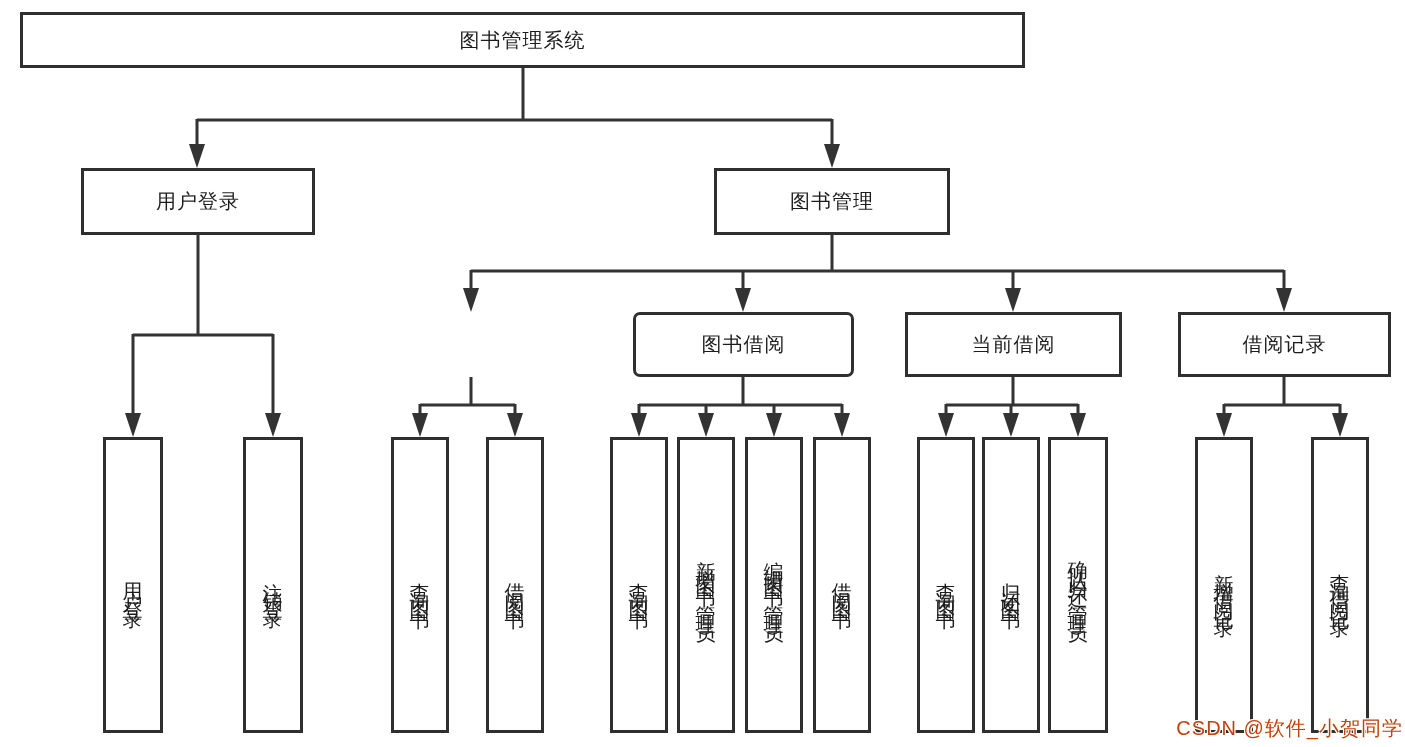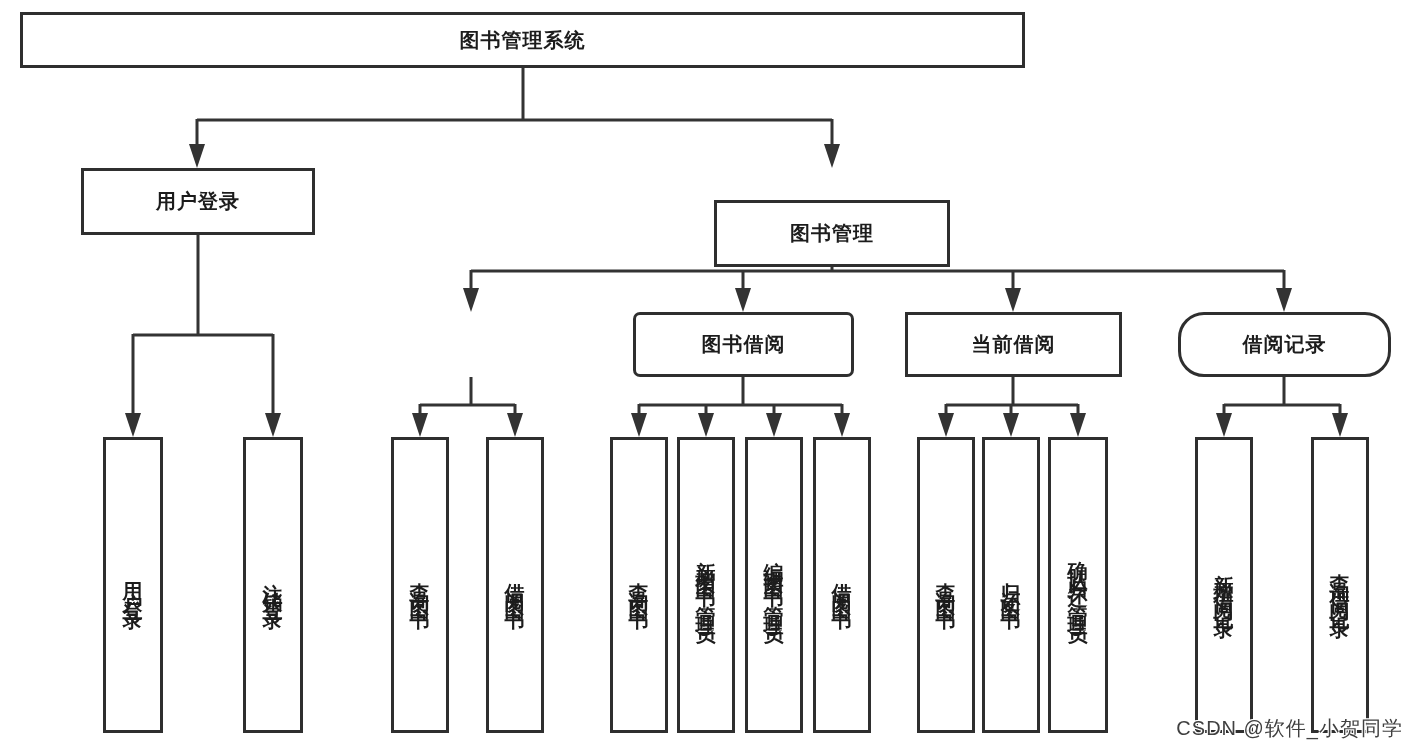--- a/index.html
+++ b/index.html
@@ -23,35 +23,34 @@
     position: absolute;
     background: #ffffff;
     border: 3px solid #2f2f2f;
     display: flex;
     align-items: center;
     justify-content: center;
     color: #1c1c1c;
     font-size: 20px;
     letter-spacing: 1px;
     white-space: nowrap;
-    font-weight: bold;
   }
   .vbox .vtext {
     writing-mode: vertical-rl;
     text-orientation: mixed;
     letter-spacing: 9px;
     line-height: 1;
     white-space: nowrap;
   }
   #watermark {
     position: absolute;
     right: 2px;
     bottom: 5px;
     font-size: 20px;
-    color: #404040;
+    color: #c2410c;
     letter-spacing: 1px;
     text-shadow: 1px 1px 0 #ffffff, -1px -1px 0 #ffffff, 1px -1px 0 #ffffff, -1px 1px 0 #ffffff;
     z-index: 5;
     white-space: nowrap;
     margin-left: 11px;
   }
 </style>
 </head>
 <body>
 
@@ -104,31 +103,31 @@
     </g>
   </svg>
 
   <div class="box" style="left:20px; top:12px; width:1005px; height:56px;">
     <span>图书管理系统</span>
   </div>
 
   <div class="box" style="left:81px; top:168px; width:234px; height:67px;">
     <span>用户登录</span>
   </div>
-  <div class="box" style="left:714px; top:168px; width:236px; height:67px;margin-top:32px;">
+  <div class="box" style="left:714px; top:168px; width:236px; height:67px;">
     <span>图书管理</span>
   </div>
 
   <div class="box" style="left:633px; top:312px; width:221px; height:65px;border-radius:7px;">
     <span>图书借阅</span>
   </div>
   <div class="box" style="left:905px; top:312px; width:217px; height:65px;">
     <span>当前借阅</span>
   </div>
-  <div class="box" style="left:1178px; top:312px; width:213px; height:65px;border-radius:26px;">
+  <div class="box" style="left:1178px; top:312px; width:213px; height:65px;">
     <span>借阅记录</span>
   </div>
 
   <div class="box vbox" style="left:103px; top:437px; width:60px; height:296px;">
     <span class="vtext">用户登录</span>
   </div>
   <div class="box vbox" style="left:243px; top:437px; width:60px; height:296px;">
     <span class="vtext">注销登录</span>
   </div>
 

